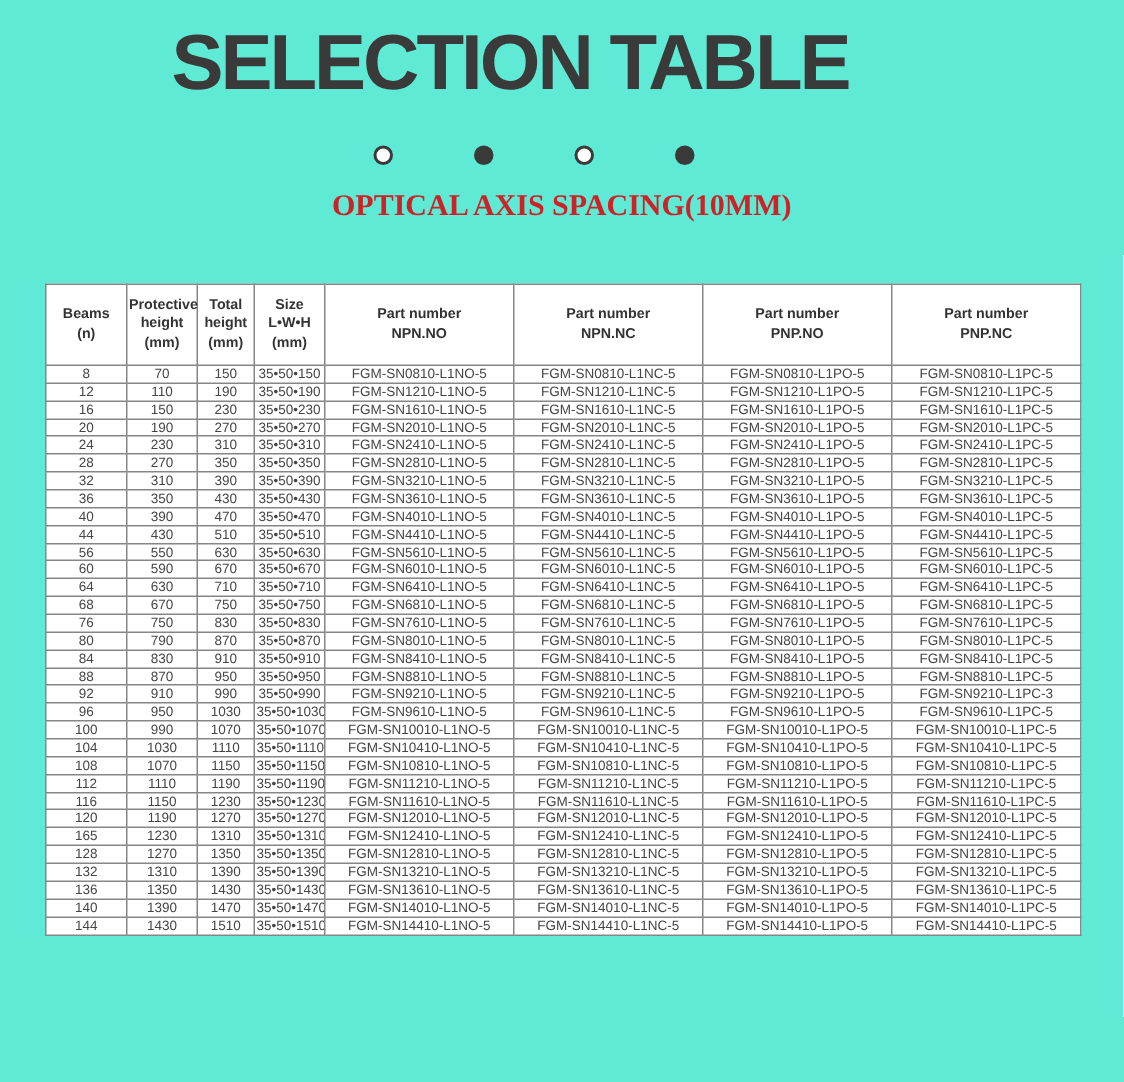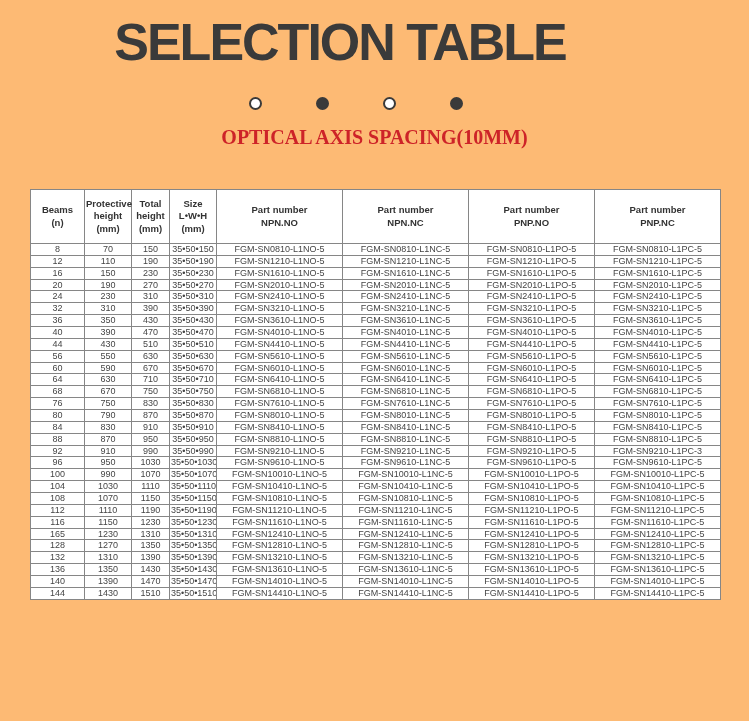--- a/index.html
+++ b/index.html
@@ -1,20 +1,20 @@
 <!DOCTYPE html>
 <html><head>
 <meta charset="utf-8">
 <style>
   * { margin:0; padding:0; box-sizing:border-box; }
   html,body { background:#ffffff; }
   .page {
     position:relative;
     width:749px; height:721px;
-    background:#fdba74;
+    background:#5eead4;
     font-family:"Liberation Sans", sans-serif;
     overflow:hidden;
   }
   .page-title {
     position:absolute;
     top:12px; left:0; width:680px;
     text-align:center;
     font-size:52px;
     font-weight:bold;
     letter-spacing:-2px;
@@ -167,20 +167,30 @@
           <td>24</td>
           <td>230</td>
           <td>310</td>
           <td>35•50•310</td>
           <td>FGM-SN2410-L1NO-5</td>
           <td>FGM-SN2410-L1NC-5</td>
           <td>FGM-SN2410-L1PO-5</td>
           <td>FGM-SN2410-L1PC-5</td>
         </tr>
         <tr>
+          <td>28</td>
+          <td>270</td>
+          <td>350</td>
+          <td>35•50•350</td>
+          <td>FGM-SN2810-L1NO-5</td>
+          <td>FGM-SN2810-L1NC-5</td>
+          <td>FGM-SN2810-L1PO-5</td>
+          <td>FGM-SN2810-L1PC-5</td>
+        </tr>
+        <tr>
           <td>32</td>
           <td>310</td>
           <td>390</td>
           <td>35•50•390</td>
           <td>FGM-SN3210-L1NO-5</td>
           <td>FGM-SN3210-L1NC-5</td>
           <td>FGM-SN3210-L1PO-5</td>
           <td>FGM-SN3210-L1PC-5</td>
         </tr>
         <tr>
@@ -357,20 +367,30 @@
           <td>116</td>
           <td>1150</td>
           <td>1230</td>
           <td>35•50•1230</td>
           <td>FGM-SN11610-L1NO-5</td>
           <td>FGM-SN11610-L1NC-5</td>
           <td>FGM-SN11610-L1PO-5</td>
           <td>FGM-SN11610-L1PC-5</td>
         </tr>
         <tr>
+          <td>120</td>
+          <td>1190</td>
+          <td>1270</td>
+          <td>35•50•1270</td>
+          <td>FGM-SN12010-L1NO-5</td>
+          <td>FGM-SN12010-L1NC-5</td>
+          <td>FGM-SN12010-L1PO-5</td>
+          <td>FGM-SN12010-L1PC-5</td>
+        </tr>
+        <tr>
           <td>165</td>
           <td>1230</td>
           <td>1310</td>
           <td>35•50•1310</td>
           <td>FGM-SN12410-L1NO-5</td>
           <td>FGM-SN12410-L1NC-5</td>
           <td>FGM-SN12410-L1PO-5</td>
           <td>FGM-SN12410-L1PC-5</td>
         </tr>
         <tr>

